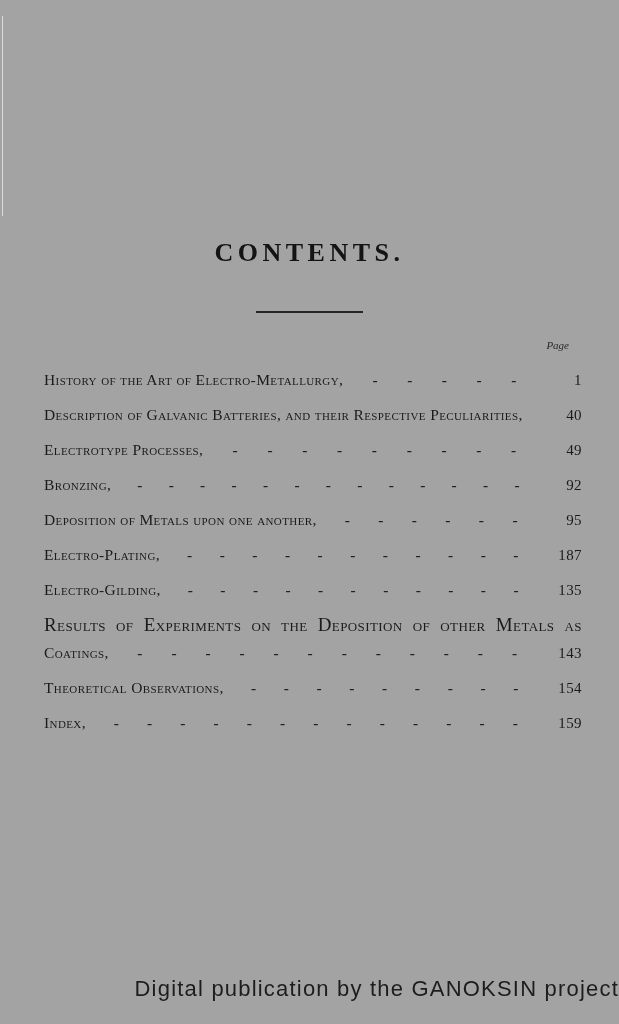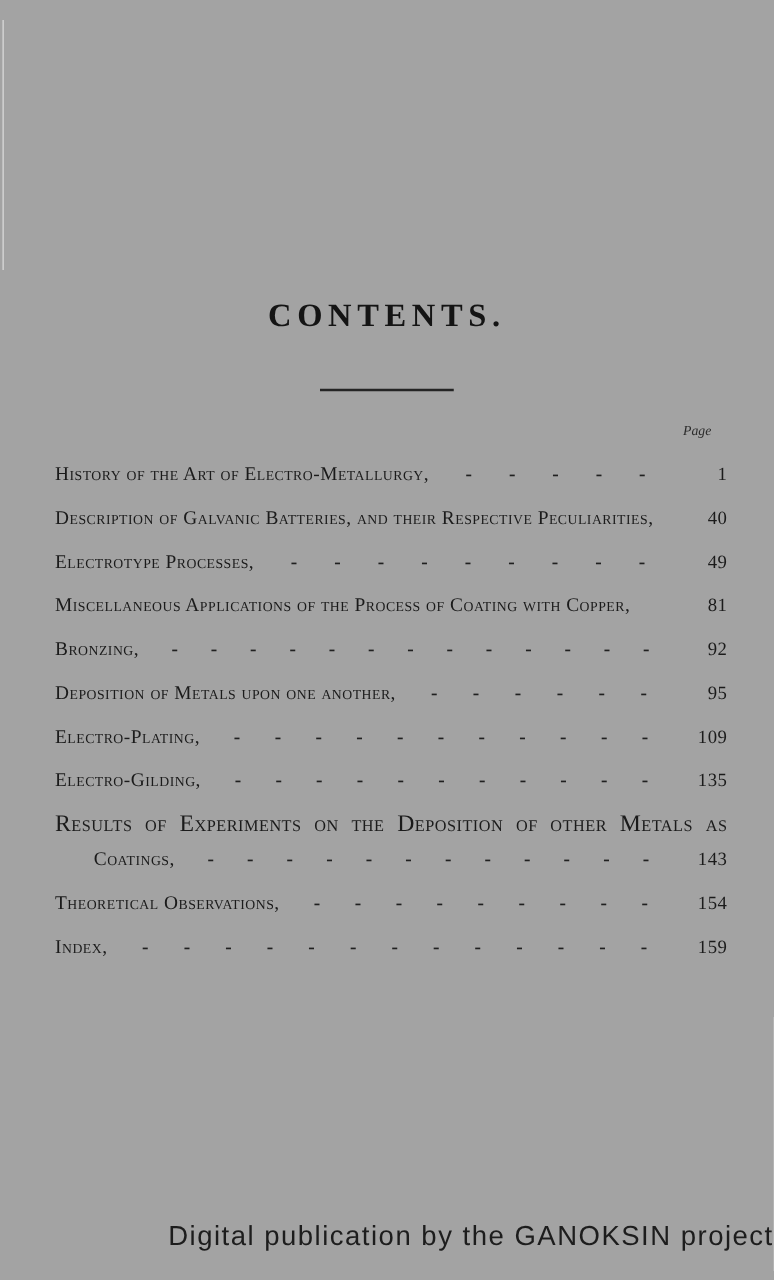--- a/index.html
+++ b/index.html
@@ -40,21 +40,21 @@
   }
   .row{
     display:flex;
     align-items:baseline;
     line-height:22px;
     margin-bottom:13px;
     font-size:15.5px;
     font-variant:small-caps;
     letter-spacing:0.4px;
   }
-  .row.indent{margin-left:31px;align-items:flex-end;}
+  .row.indent{align-items:flex-end;}
   .lab{white-space:nowrap;}
   .leader{
     flex:1;
     display:flex;
     justify-content:space-evenly;
     align-items:baseline;
     min-width:0;
   }
   .dash{font-weight:700;color:#202020;}
   .pg{
@@ -120,25 +120,20 @@
             <span class="dash">-</span>
             <span class="dash">-</span>
             <span class="dash">-</span>
             <span class="dash">-</span>
             <span class="dash">-</span>
             <span class="dash">-</span>
           </span>
           <span class="pg">49</span>
         </div>
         <div class="row">
-          <span class="lab">Miscellaneous Applications of the Process of Coating with Copper,</span>
-          <span class="leader"></span>
-          <span class="pg">81</span>
-        </div>
-        <div class="row">
           <span class="lab">Bronzing,</span>
           <span class="leader">
             <span class="dash">-</span>
             <span class="dash">-</span>
             <span class="dash">-</span>
             <span class="dash">-</span>
             <span class="dash">-</span>
             <span class="dash">-</span>
             <span class="dash">-</span>
             <span class="dash">-</span>
@@ -170,21 +165,21 @@
             <span class="dash">-</span>
             <span class="dash">-</span>
             <span class="dash">-</span>
             <span class="dash">-</span>
             <span class="dash">-</span>
             <span class="dash">-</span>
             <span class="dash">-</span>
             <span class="dash">-</span>
             <span class="dash">-</span>
           </span>
-          <span class="pg">109</span>
+          <span class="pg">187</span>
         </div>
         <div class="row">
           <span class="lab">Electro-Gilding,</span>
           <span class="leader">
             <span class="dash">-</span>
             <span class="dash">-</span>
             <span class="dash">-</span>
             <span class="dash">-</span>
             <span class="dash">-</span>
             <span class="dash">-</span>

